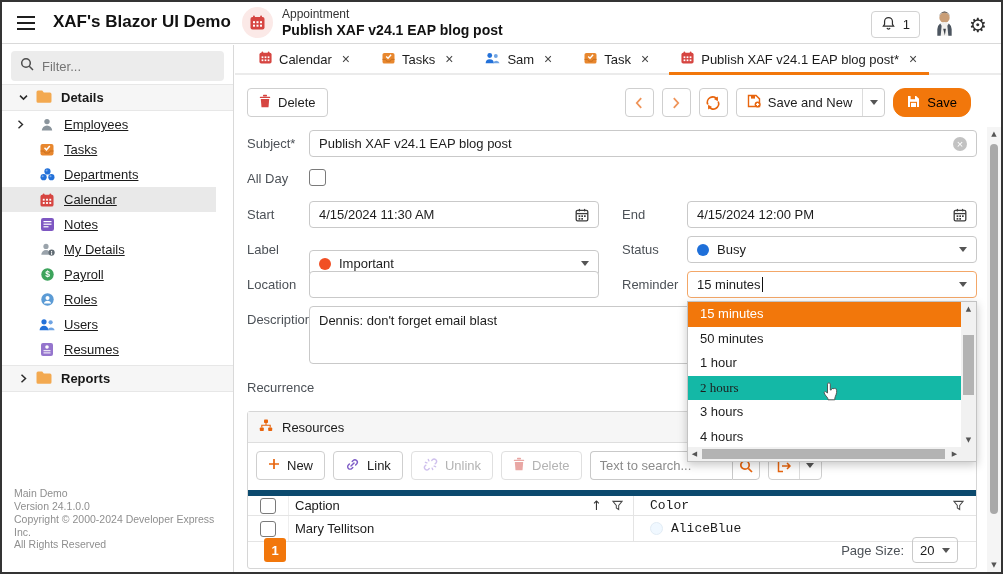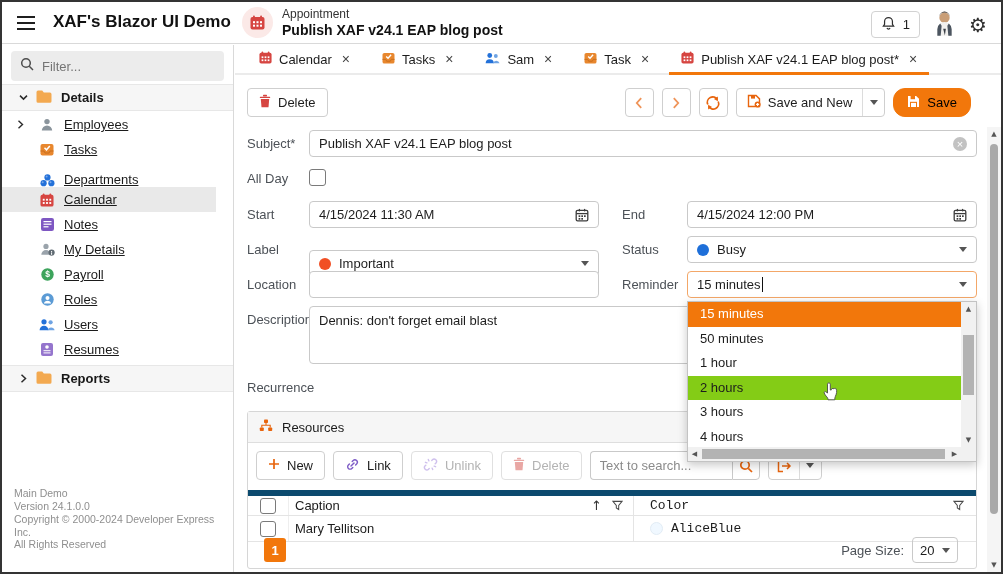--- a/index.html
+++ b/index.html
@@ -60,21 +60,21 @@
   .dot { width:12px; height:12px; border-radius:50%; margin-right:8px; flex:0 0 auto; }
   .clear-x { width:14px; height:14px; border-radius:50%; background:#c2c2c2; color:#fff; font-size:11px; line-height:14px; text-align:center; cursor:pointer; }
   .checkbox { width:17px; height:17px; border:1.5px solid #7a7a7a; border-radius:3px; background:#fff; cursor:pointer; }
   .text-caret { display:inline-block; width:1px; height:15px; background:#111; margin-left:1px; }
 
   
   .dd-panel { position:absolute; left:452px; top:224px; width:290px; height:161px; background:#fff; border:1px solid #c3c3c3; box-shadow:0 3px 9px rgba(0,0,0,.22); z-index:30; }
   .dd-items { position:absolute; left:0; top:0; right:15px; bottom:14px; overflow:hidden; }
   .dd-item { height:24.5px; line-height:24.5px; padding-left:12px; font-size:13px; color:#1d1d1d; cursor:pointer; }
   .dd-item.selected { background:#f2770b; color:#fff; }
-  .dd-item.hovered { background:#84cc16; }
+  .dd-item.hovered { background:#14b8a6;font-family:Liberation Serif, serif; }
   .dd-vscroll { position:absolute; right:0; top:0; width:15px; bottom:14px; background:#f1f1f1; }
   .dd-hscroll { position:absolute; left:0; right:15px; bottom:0; height:14px; background:#f1f1f1; }
   .dd-corner { position:absolute; right:0; bottom:0; width:15px; height:14px; background:#f1f1f1; }
   .sc-arrow { font-family:"DejaVu Sans", sans-serif; font-size:7px; color:#555; text-align:center; line-height:14px; cursor:pointer; }
   .dd-vthumb { position:absolute; left:2px; right:2px; top:33px; height:60px; background:#b3b3b3; }
   .dd-hthumb { position:absolute; top:2px; bottom:2px; left:14px; right:16px; background:#b3b3b3; }
 
   
   .res-panel { position:absolute; left:12px; width:730px; top:334px; bottom:3px; border:1px solid #d6d6d6; border-radius:3px; background:#fff; }
   .res-header { position:absolute; left:0; right:0; top:0; height:31px; background:#f6f6f6; border-bottom:1px solid #dedede; display:flex; align-items:center; gap:9px; padding-left:11px; }
@@ -204,21 +204,21 @@
       <span class="ichev"></span>
       <span class="iico">
           <svg width="14" height="13" viewBox="0 0 14 13">
             <rect x="0.5" y="1" width="13" height="11.5" rx="2" fill="#e8872e"></rect>
             <path d="M0.5 8 h3.5 l1 2 h4 l1-2 h3.5" fill="none" stroke="#c96f1d" stroke-width="1"></path>
             <path d="M4.5 4.8 l2 2 3.3-3.8" stroke="#fff" stroke-width="1.5" fill="none"></path>
           </svg>
         </span>
       <span class="ilabel">Tasks</span>
     </div>
-    <div class="nav-item" style="top:117px;align-items:flex-end;">
+    <div class="nav-item" style="top:117px;">
       <span class="ichev"></span>
       <span class="iico">
           <svg width="15" height="13" viewBox="0 0 15 13">
             <circle cx="7.5" cy="3.4" r="3.1" fill="#2371d9"></circle>
             <circle cx="3.6" cy="9.2" r="3.1" fill="#2371d9"></circle>
             <circle cx="11.4" cy="9.2" r="3.1" fill="#2371d9"></circle>
             <circle cx="6.6" cy="2.5" r="1" fill="#7aa8e8"></circle>
             <circle cx="2.7" cy="8.3" r="1" fill="#7aa8e8"></circle>
             <circle cx="10.5" cy="8.3" r="1" fill="#7aa8e8"></circle>
           </svg>

